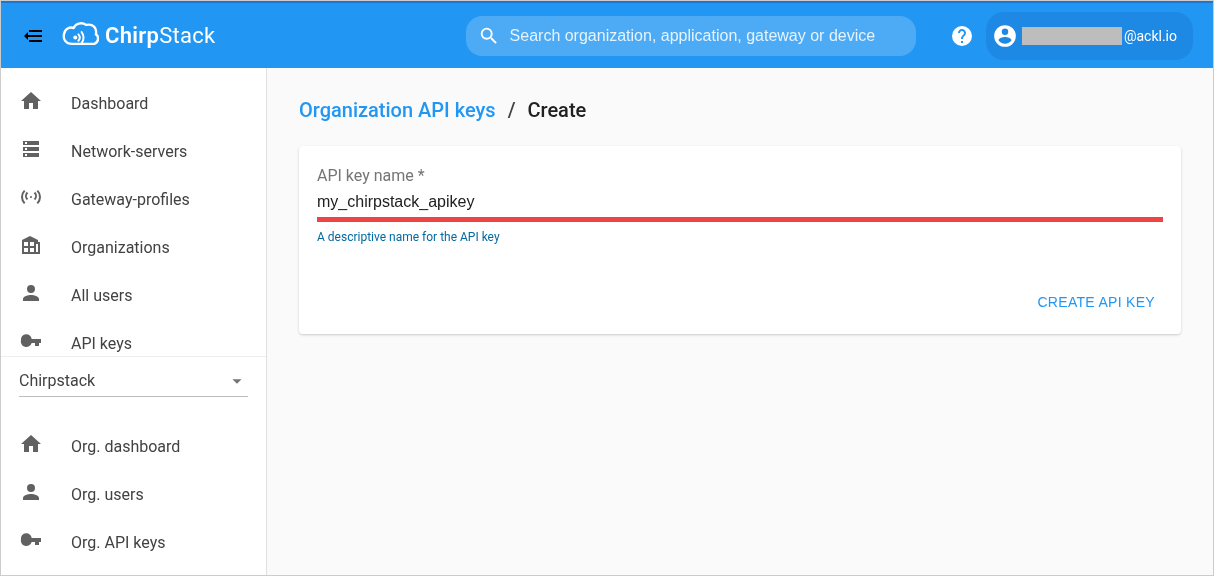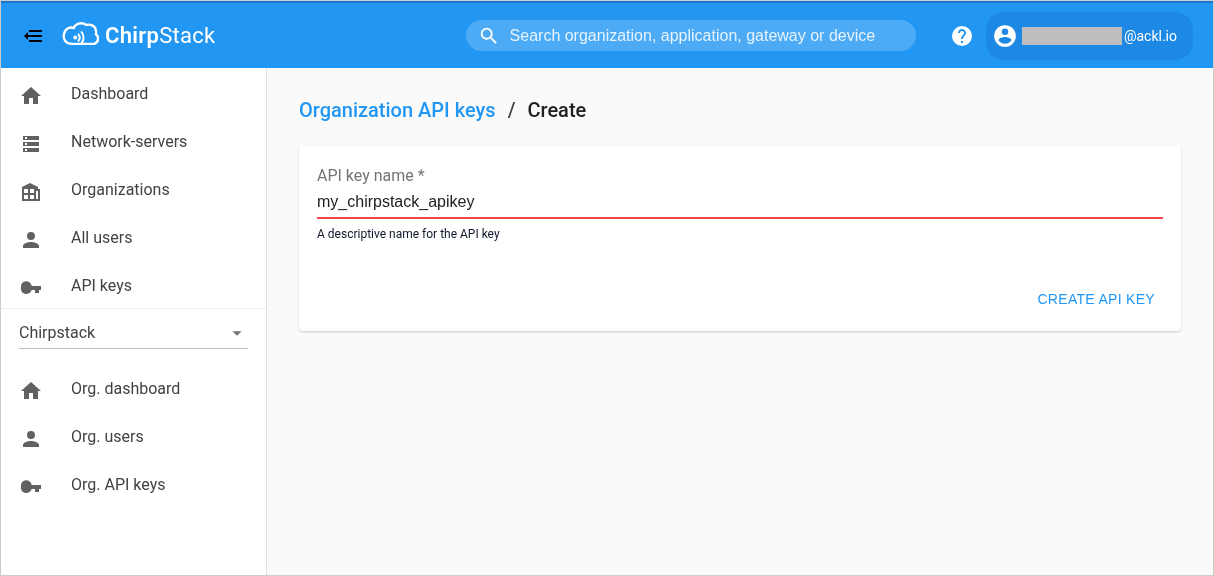--- a/index.html
+++ b/index.html
@@ -3,48 +3,48 @@
 <meta charset="utf-8">
 <style>
 * { box-sizing: border-box; margin: 0; padding: 0; }
 body { font-family: Roboto, Arial, sans-serif; background: #fff; width: 1214px; height: 576px; border: 1px solid #ccc; overflow: hidden; }
 
 .header { height: 67px; background: #2196f3; border-top: 2px solid #1976d2; display: flex; align-items: center; padding: 0 20px; color: #fff; }
 .menu-btn { display: flex; align-items: center; justify-content: center; width: 24px; height: 24px; color:#fff; cursor:pointer; margin-right: 16px;}
 .logo-wrap { display: flex; align-items: center; gap: 6px; }
 .logo-text { font-size: 22px; font-weight: 400; letter-spacing: 0.3px;}
 .logo-text b { font-weight: 600; }
-.search-wrap { margin-left: 250px; flex: 0 0 450px; height: 31px; background: rgba(255,255,255,0.2); border-radius: 16px; display:flex; align-items:center; padding: 0 12px; }
+.search-wrap { margin-left: 250px; flex: 0 0 450px; height: 40px; background: rgba(255,255,255,0.2); border-radius: 16px; display:flex; align-items:center; padding: 0 12px; }
 .search-wrap input { flex:1; background: transparent; border: none; color: #fff; font-size: 16px; outline: none; }
 .search-wrap input::placeholder { color: rgba(255,255,255,0.85); }
 .header-spacer { flex: 1; }
 .header-icon { width: 24px; height: 24px; fill:#fff; margin-left: 18px; cursor:pointer;}
 .user-chip { display: flex; align-items: center; background: #1e88e5; border-radius: 18px; height: 48px; padding-right: 16px; padding-left: 6px; margin-left: 12px; }
 .user-chip svg { fill: #fff; width:26px; height:26px;}
 .user-chip .masked { width: 100px; height: 18px; background: #bdbdbd; margin: 0 2px 0 4px; }
 .user-chip .domain { color:#fff; font-size:14px;}
 
 .body-wrap { display: flex; height: calc(576px - 67px - 2px); }
 .sidebar { width: 266px; border-right: 1px solid #e0e0e0; display:flex; flex-direction: column; overflow-y: auto;}
-.nav-item { display:flex; align-items:flex-start; height: 48px; padding: 16px 18px; gap: 28px; cursor:pointer; color: #424242; font-size: 16px;}
+.nav-item { display:flex; align-items:flex-end; height: 48px; padding: 3px 18px; gap: 28px; cursor:pointer; color: #424242; font-size: 16px;}
 .nav-item svg { fill: #616161; width: 24px; height:24px; flex-shrink:0;}
 .sidebar hr { border: none; border-top: 1px solid #eee; }
 .org-select { margin: 8px 18px 14px 18px; border-bottom: 1px solid #bdbdbd; display:flex; align-items:center; justify-content:space-between; height: 32px; font-size:16px; color:#424242; cursor:pointer;}
 .org-select svg { fill:#757575; width:22px;height:22px;}
 
 .main { flex:1; background: #fafafa; padding: 30px 32px; overflow:auto;}
 .breadcrumb { font-size: 20px; font-weight: 500; margin-bottom: 24px; display:flex; align-items:flex-start; gap: 6px;}
 .breadcrumb .lnk { color: #2196f3; text-decoration: none; cursor:pointer;}
 .breadcrumb .sep { color: #424242; margin: 0 6px; }
 .breadcrumb .curr { color: #212121; }
 
 .card { background: #fff; border-radius: 4px; box-shadow: 0 1px 3px rgba(0,0,0,0.12), 0 1px 2px rgba(0,0,0,0.08); padding: 20px 18px 16px 18px;}
 .field-label { font-size: 16px; color: #757575; margin-bottom: 4px; display:block;}
-.text-input { width: 100%; border: none; border-bottom: 2px solid #ef4444; font-size: 16px; padding: 4px 0 6px 0; outline: none; color:#212121; }
-.helper { font-size: 12px; color: #0f172a; margin-top: 8px; }
+.text-input { width: 100%; border: none; border-bottom: 5px solid #ef4444; font-size: 16px; padding: 4px 0 6px 0; outline: none; color:#212121; }
+.helper { font-size: 12px; color: #0369a1; margin-top: 8px; }
 .card-actions { display:flex; justify-content:flex-end; margin-top: 42px;}
 .flat-btn { background: none; border: none; color: #2196f3; font-size: 14px; font-weight: 500; letter-spacing: 0.3px; padding: 8px 8px; cursor:pointer;}
 </style>
 </head>
 <body>
 
 <div class="header">
   <span class="menu-btn">
     <svg viewBox="0 0 24 24">
         <path d="M3 6h13v2H3V6m0 5h10v2H3v-2m0 5h13v2H3v-2M21 12l-4-4v3h-4v2h4v3l4-4z" transform="scale(-1,1) translate(-24,0)"></path>
@@ -84,20 +84,26 @@
       <svg viewBox="0 0 24 24">
           <path d="M10 20v-6h4v6h5v-8h3L12 3 2 12h3v8z"></path>
         </svg>
       <span>Dashboard</span>
     </div>
     <div class="nav-item">
       <svg viewBox="0 0 24 24">
           <path d="M4 4h16v4H4V4m0 6h16v4H4v-4m0 6h16v4H4v-4M6 5v2h2V5H6m0 6v2h2v-2H6m0 6v2h2v-2H6"></path>
         </svg>
       <span>Network-servers</span>
+    </div>
+    <div class="nav-item">
+      <svg viewBox="0 0 24 24">
+          <path d="M12 11a1 1 0 1 0 0 2 1 1 0 0 0 0-2m-4.24 4.24a6 6 0 0 1 0-8.49l1.41 1.42a4 4 0 0 0 0 5.66l-1.41 1.41m8.48 0-1.41-1.41a4 4 0 0 0 0-5.66l1.41-1.42a6 6 0 0 1 0 8.49M4.93 19.07a10 10 0 0 1 0-14.14l1.41 1.41a8 8 0 0 0 0 11.32l-1.41 1.41m14.14 0-1.41-1.41a8 8 0 0 0 0-11.32l1.41-1.41a10 10 0 0 1 0 14.14"></path>
+        </svg>
+      <span>Gateway-profiles</span>
     </div>
     <div class="nav-item">
       <svg viewBox="0 0 24 24">
           <path d="M3 21V7l8-4 8 4v2h2v12H3m2-2h4v-4H5v4m6 0h4v-4h-4v4m6 0h2v-8h-2v8M5 13h4V9H5v4m6 0h4V9h-4v4"></path>
         </svg>
       <span>Organizations</span>
     </div>
     <div class="nav-item">
       <svg viewBox="0 0 24 24">
           <path d="M12 12a4 4 0 1 0 0-8 4 4 0 0 0 0 8m0 2c-2.67 0-8 1.34-8 4v2h16v-2c0-2.66-5.33-4-8-4z"></path>

